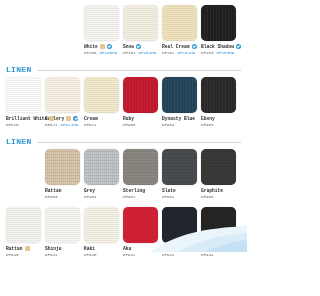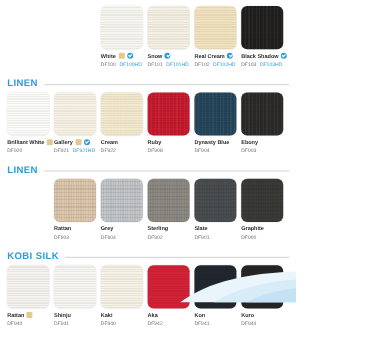--- a/index.html
+++ b/index.html
@@ -2,21 +2,21 @@
 <html><head>
 <meta charset="utf-8">
 <style>
   * { box-sizing: border-box; margin: 0; padding: 0; }
   html, body {
     width: 247px; height: 296px;
     background: #ffffff;
     font-family: "Liberation Sans", sans-serif;
     overflow: hidden;
   }
-  .page { position: relative; width: 247px; height: 252px; background:#fff; }
+  .page { position: relative; width: 247px; height: 252px; background:#fff;font-family:Liberation Mono, monospace; }
 
   
   .swoosh { position:absolute; left:0; bottom:0; width:247px; height:40px; pointer-events:none; }
 
   
   .sec-head { display:flex; align-items:center; gap:5px; padding:0 6px; height:14px; }
   .sec-title {
     color:#2e9bd6; font-weight:bold; font-size:8px;
     letter-spacing:.3px; white-space:nowrap; line-height:14px;
   }
@@ -329,24 +329,20 @@
             <div class="name-line">
               <span class="name">Graphite</span>
             </div>
             <div class="code-line">
               <span class="code">DF900</span>
             </div>
           </div>
         </div>
       </div>
       <div class="gap-sec"></div>
-      <div class="sec-head">
-        <span class="sec-title">KOBI SILK</span>
-        <span class="sec-rule"></span>
-      </div>
       <div class="row">
         <div class="cell">
           <div class="chip tex-silk" style="background: rgb(244, 243, 239);">
             <div class="tex"></div>
           </div>
           <div class="meta">
             <div class="name-line">
               <span class="name">Rattan</span>
               <span class="badge sq"></span>
             </div>

